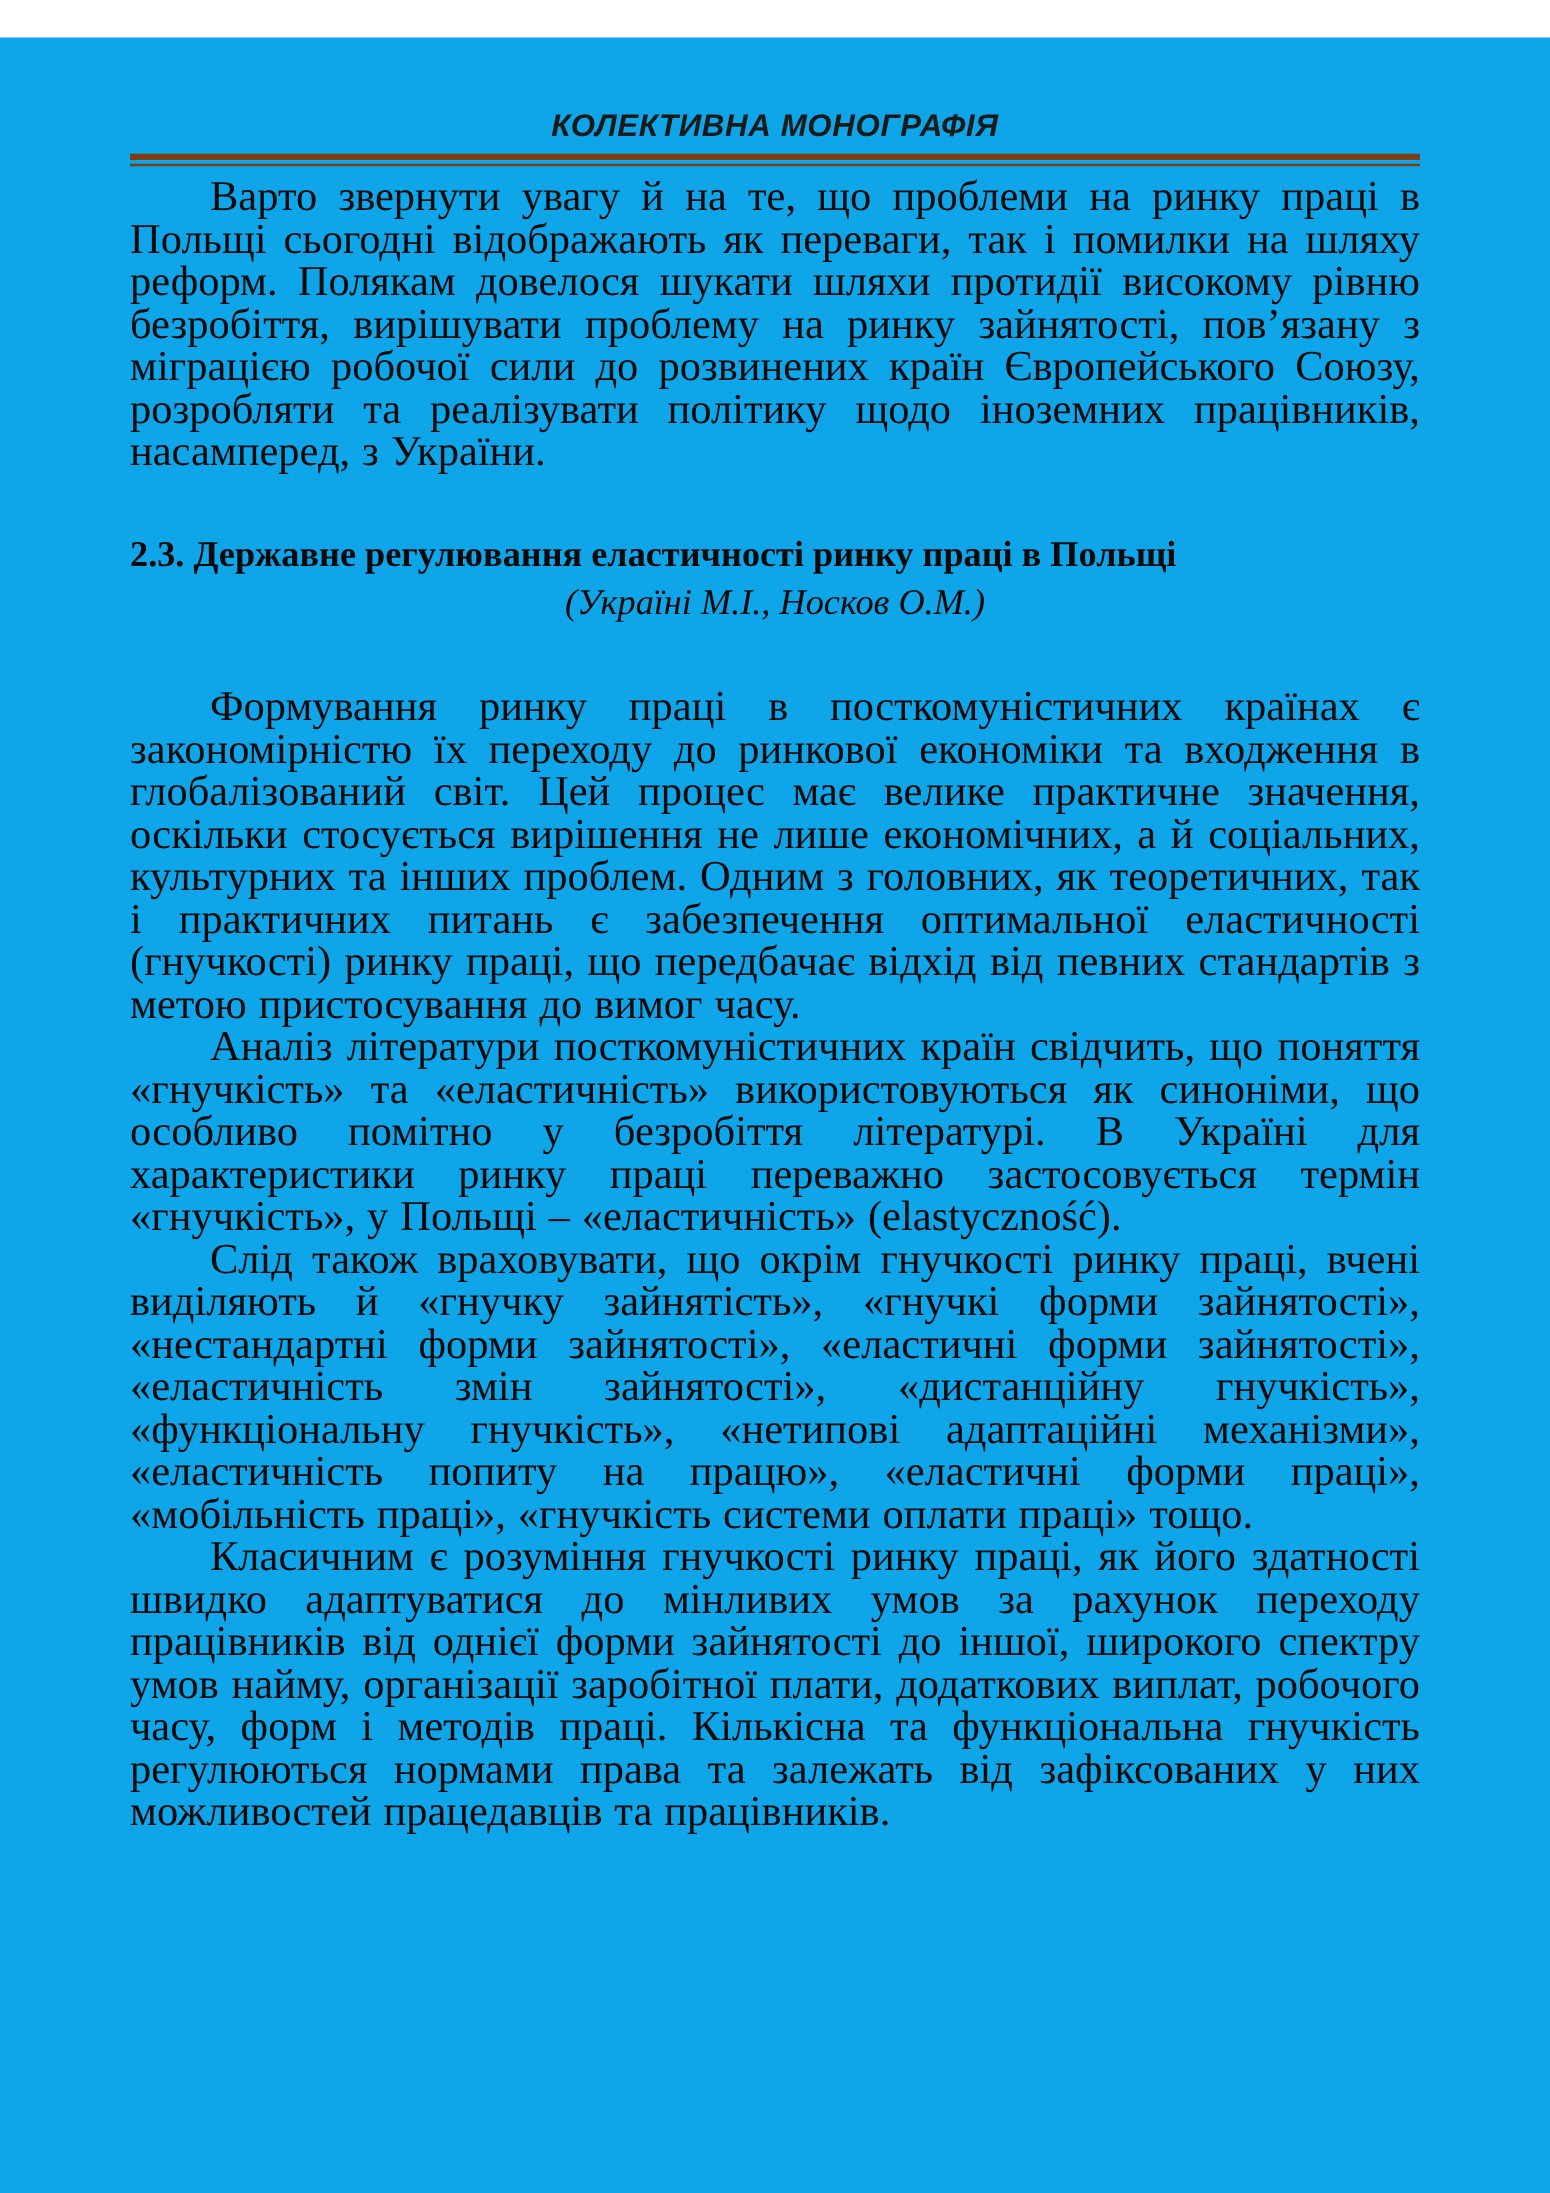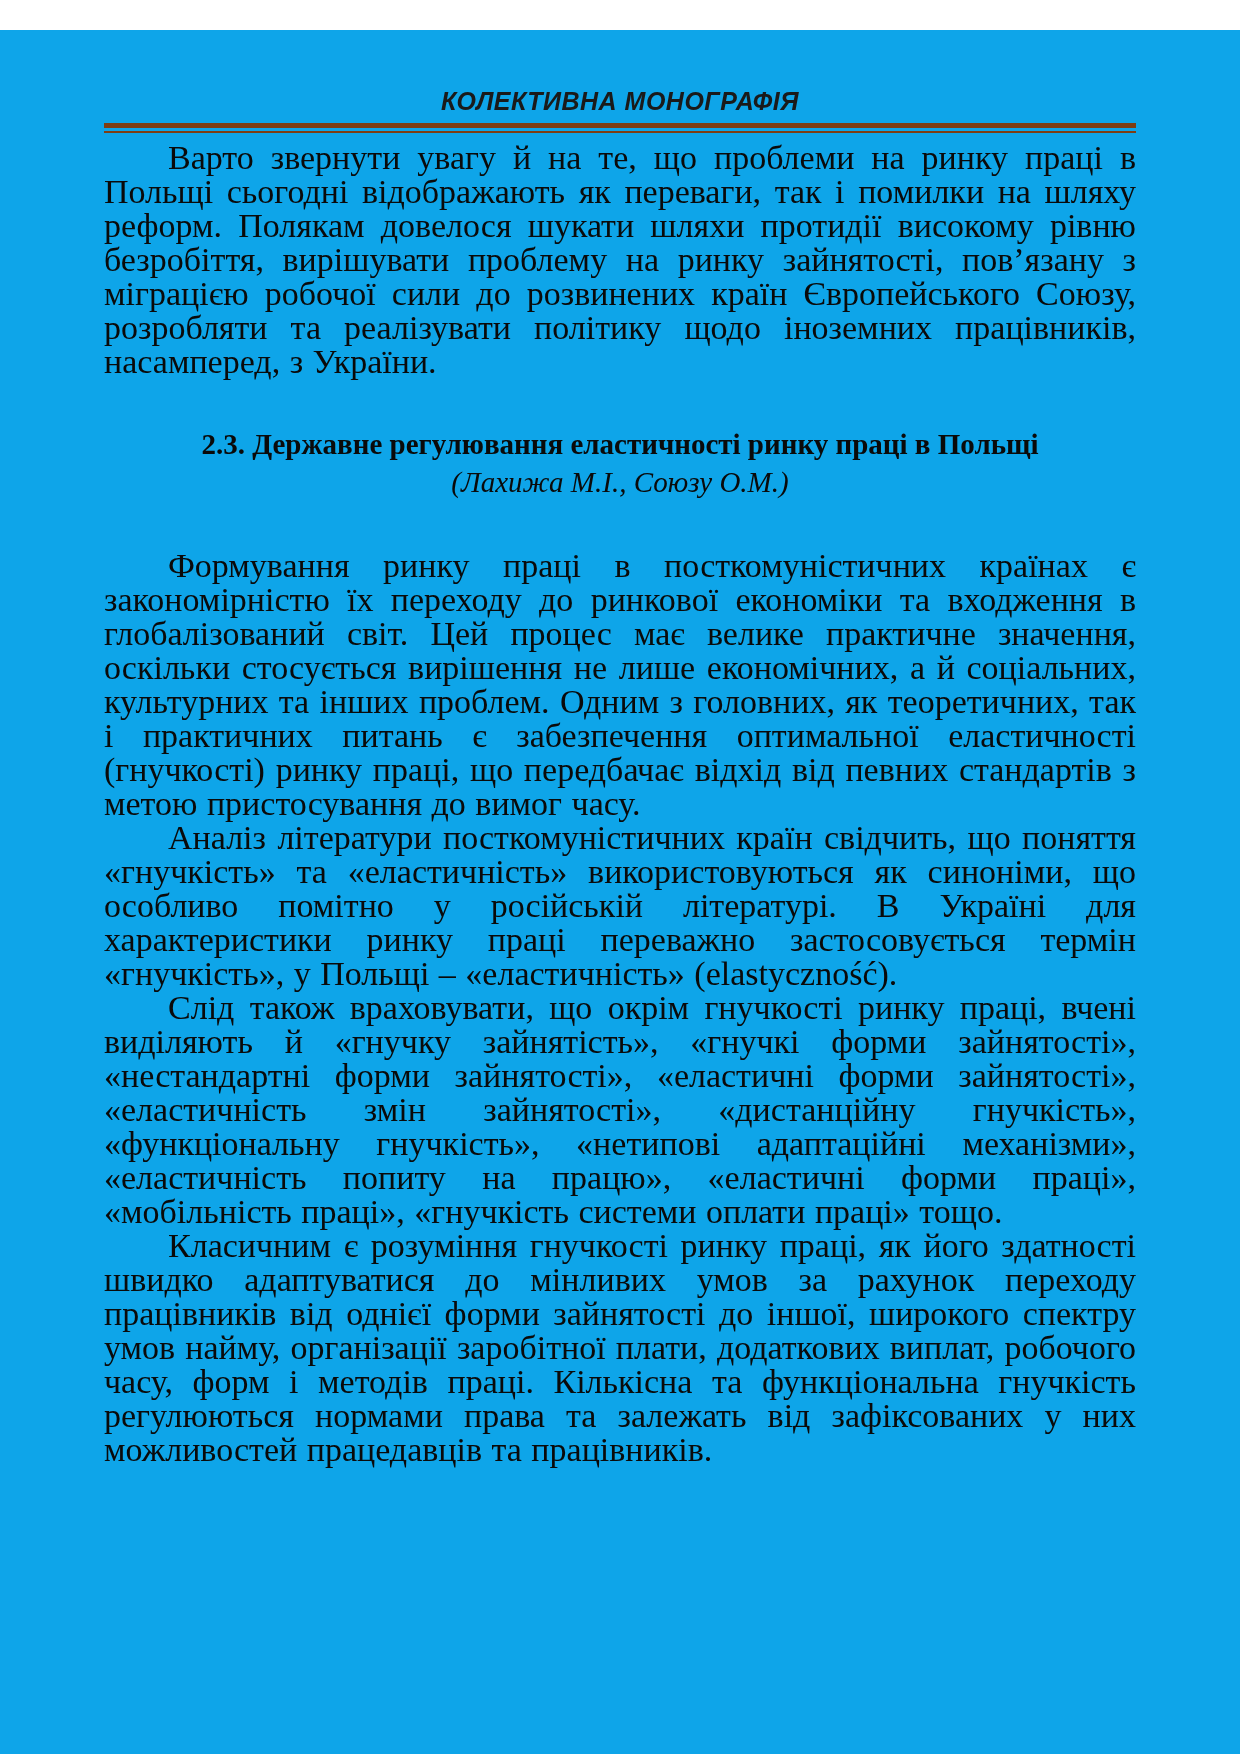--- a/index.html
+++ b/index.html
@@ -41,21 +41,20 @@
   .para {
     margin: 0;
     text-align: justify;
     text-indent: 64px;
     font-size: 34px;
     line-height: 34px;
     word-spacing: 1px;
   }
   .section-heading {
     margin: 46px 0 0 0;
-    text-align: center;
     font-size: 29px;
     line-height: 38px;
     font-weight: bold;
   }
   .section-authors {
     margin: 0 0 48px 0;
     text-align: center;
     font-size: 29px;
     line-height: 38px;
     font-style: italic;
@@ -79,25 +78,25 @@
     <div class="running-head">КОЛЕКТИВНА МОНОГРАФІЯ</div>
     <div class="double-rule"></div>
   </header>
 
   <main class="text-block">
 
     <p class="para">Варто звернути увагу й на те, що проблеми на ринку праці в Польщі сьогодні відображають як переваги, так і помилки на шляху реформ. Полякам довелося шукати шляхи протидії високому рівню безробіття, вирішувати проблему на ринку зайнятості, пов’язану з міграцією робочої сили до розвинених країн Європейського Союзу, розробляти та реалізувати політику щодо іноземних працівників, насамперед, з України.</p>
 
     <h2 class="section-heading">2.3. Державне регулювання еластичності ринку праці в Польщі</h2>
 
-    <div class="section-authors">(Лахижа М.І., Союзу О.М.)</div>
+    <div class="section-authors">(Україні М.І., Носков О.М.)</div>
 
     <p class="para">Формування ринку праці в посткомуністичних країнах є закономірністю їх переходу до ринкової економіки та входження в глобалізований світ. Цей процес має велике практичне значення, оскільки стосується вирішення не лише економічних, а й соціальних, культурних та інших проблем. Одним з головних, як теоретичних, так і практичних питань є забезпечення оптимальної еластичності (гнучкості)  ринку праці, що передбачає відхід від певних стандартів з метою пристосування до вимог часу.</p>
 
-    <p class="para">Аналіз літератури посткомуністичних країн свідчить, що поняття «гнучкість» та «еластичність» використовуються як синоніми, що особливо помітно у російській літературі. В Україні для характеристики ринку праці переважно застосовується термін «гнучкість»,  у Польщі – «еластичність» (elastyczność).</p>
+    <p class="para">Аналіз літератури посткомуністичних країн свідчить, що поняття «гнучкість» та «еластичність» використовуються як синоніми, що особливо помітно у безробіття літературі. В Україні для характеристики ринку праці переважно застосовується термін «гнучкість»,  у Польщі – «еластичність» (elastyczność).</p>
 
     <p class="para">Слід також враховувати, що окрім гнучкості ринку праці, вчені виділяють й «гнучку зайнятість», «гнучкі форми зайнятості», «нестандартні форми зайнятості», «еластичні форми зайнятості», «еластичність змін зайнятості», «дистанційну гнучкість», «функціональну гнучкість», «нетипові адаптаційні механізми», «еластичність попиту на працю», «еластичні форми праці», «мобільність праці», «гнучкість системи оплати праці» тощо.</p>
 
     <p class="para">Класичним є розуміння гнучкості ринку праці, як його здатності швидко адаптуватися до мінливих умов за рахунок переходу працівників від однієї форми зайнятості до іншої, широкого спектру умов найму, організації заробітної плати, додаткових виплат, робочого часу, форм і методів праці. Кількісна та функціональна гнучкість регулюються нормами права та залежать від зафіксованих у них можливостей працедавців та працівників.</p>
 
   </main>
 
 
 </div>
 

